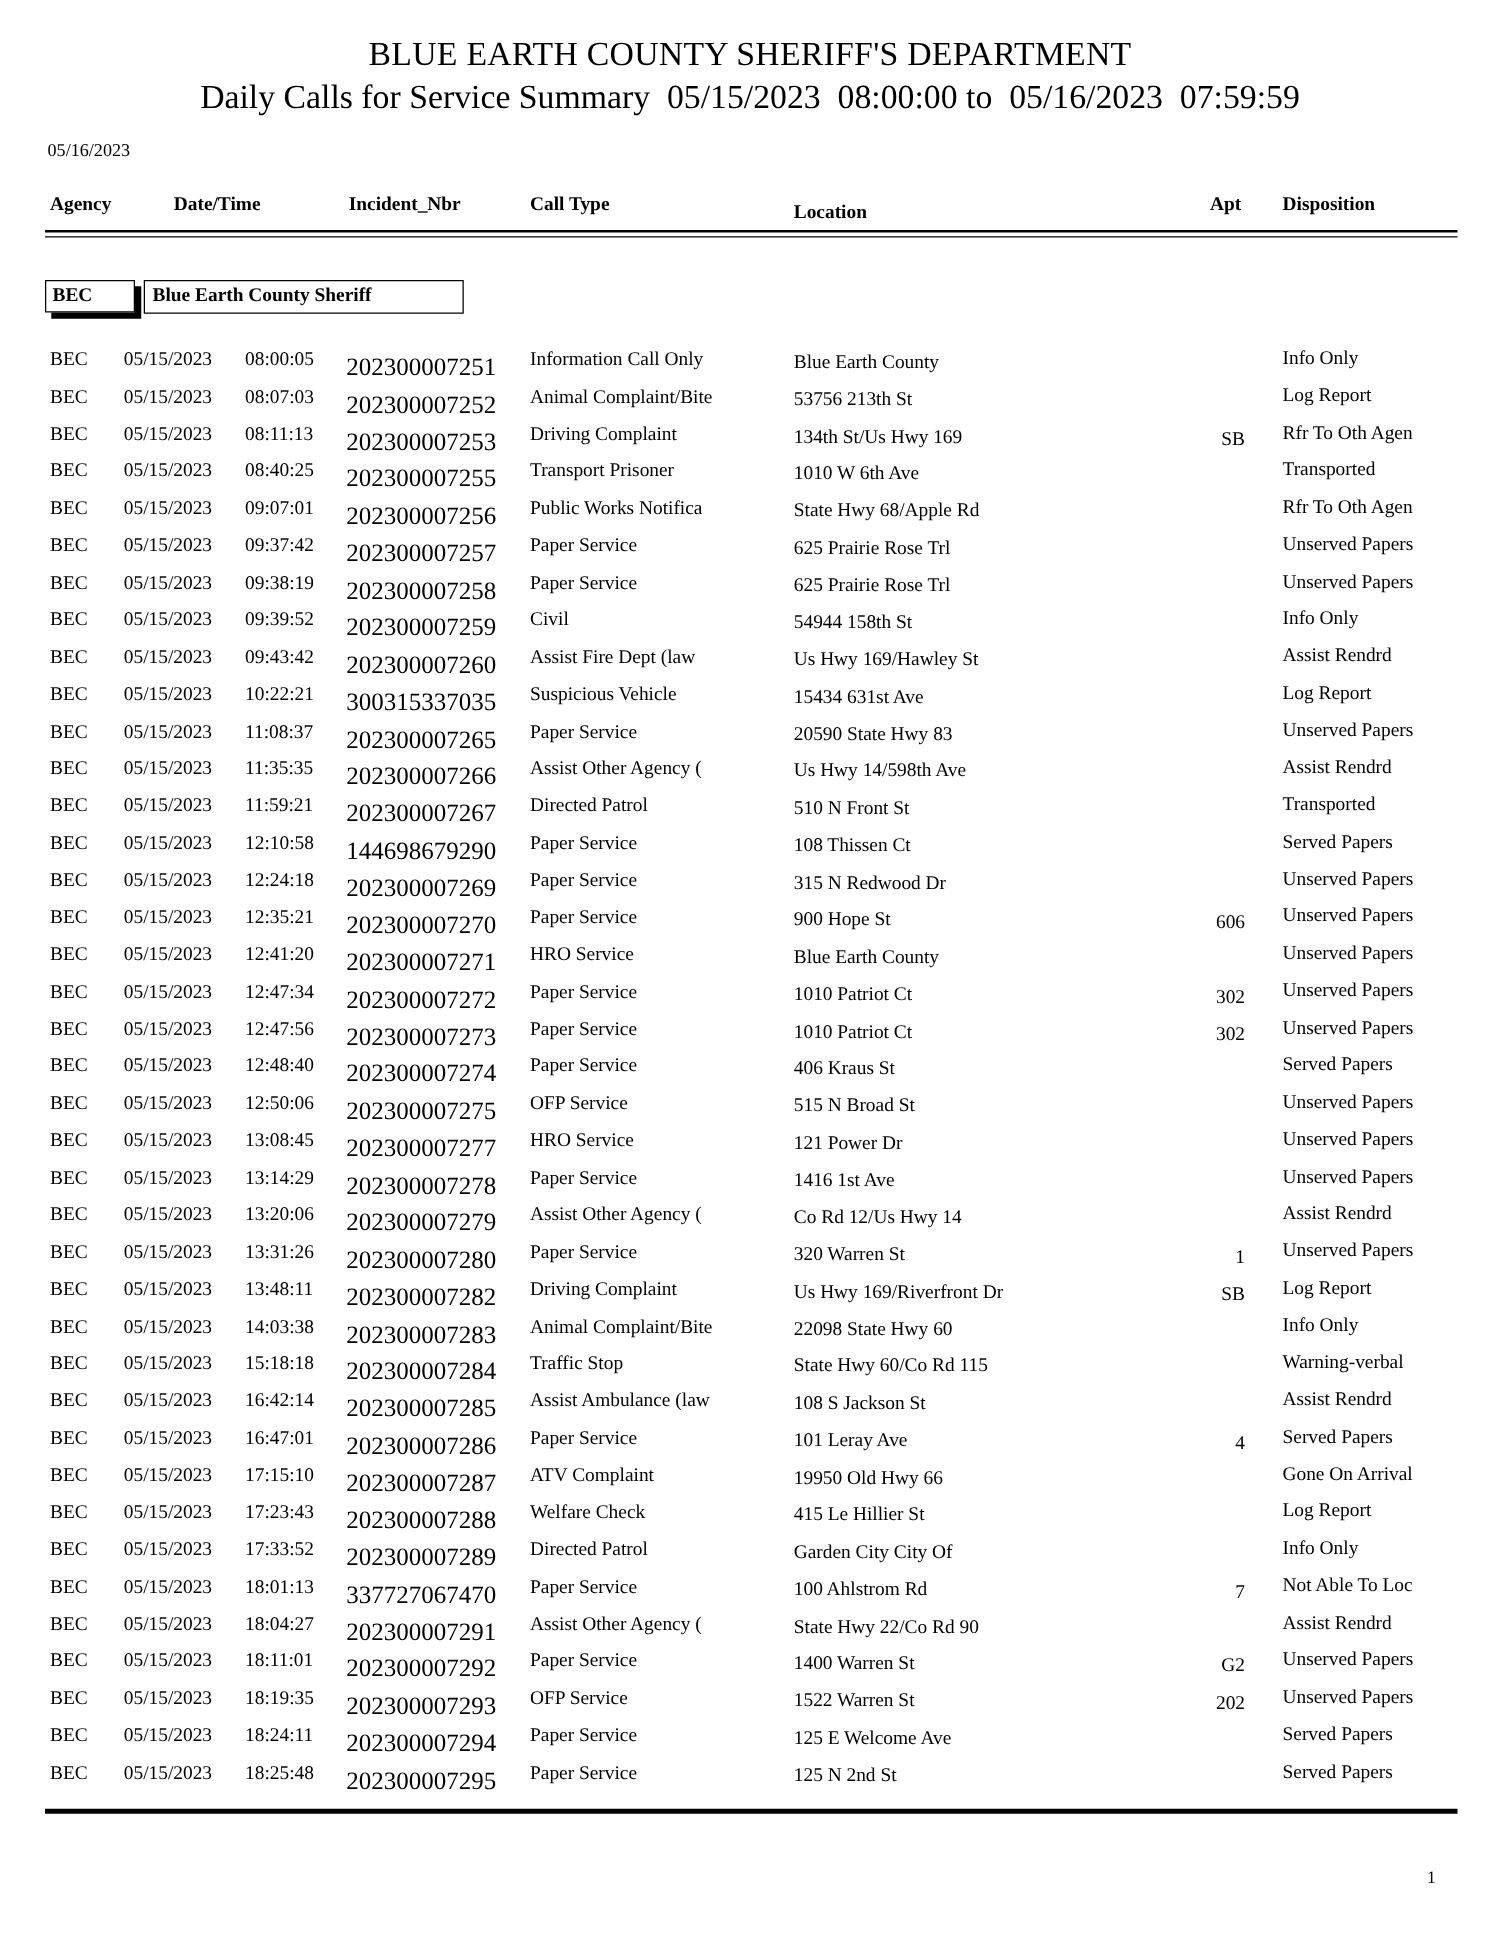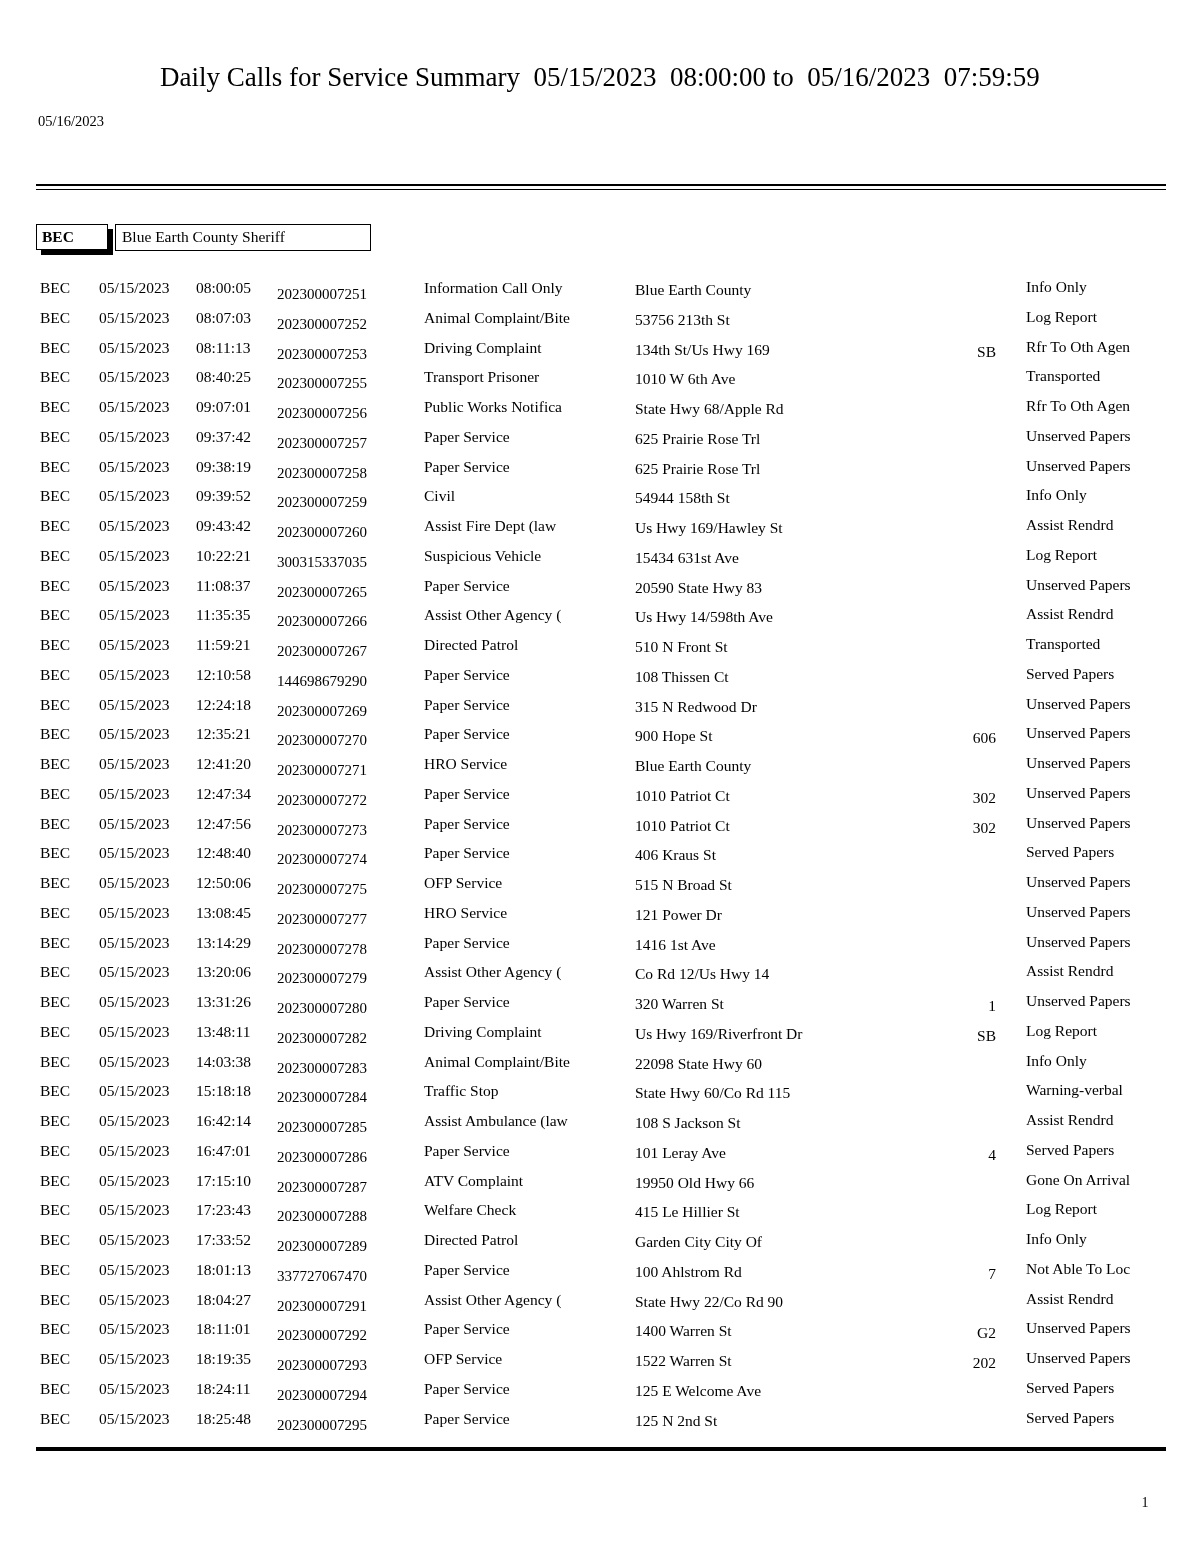--- a/index.html
+++ b/index.html
@@ -127,21 +127,21 @@
     height: 27px;
     border: 1.6px solid #000;
     background: #fff;
     box-sizing: border-box;
   }
   .agency-name-box span {
     position: absolute;
     left: 6px;
     top: 3px;
     font-size: 15.5px;
-    font-weight: normal;
+    font-weight: bold;
     white-space: nowrap;
   }
 
   
   .rows {
     position: absolute;
     left: 0;
     top: 0;
     width: 1200px;
   }
@@ -153,21 +153,21 @@
   }
   .cell {
     position: absolute;
     white-space: nowrap;
     font-size: 15.5px;
     line-height: 20px;
   }
   .c-agency   { left: 40px;  top: 1px;  }
   .c-date     { left: 99px;  top: 1px;  }
   .c-time     { left: 196px; top: 1px; text-align: right;  }
-  .c-incident { left: 277px; top: 7px;  font-size: 15px; }
+  .c-incident { left: 277px; top: 7px;  font-size: 20px; }
   .c-calltype { left: 424px; top: 1px;  }
   .c-location { left: 635px; top: 3px;  }
   .c-apt      { left: 930px; top: 5px;  width: 66px; text-align: right; }
   .c-disp     { left: 1026px; top: 0px; }
 
   
   .rule-foot {
     position: absolute;
     left: 36px;
     top: 1447px;
@@ -182,26 +182,36 @@
     width: 30px;
     text-align: center;
     font-size: 14px;
   }
 </style>
 </head>
 <body>
 
 <div class="page">
 
+  <div class="title-1">BLUE EARTH COUNTY SHERIFF'S DEPARTMENT</div>
   <div class="title-2">
     <span class="t2seg">Daily Calls for Service Summary</span><span class="t2seg">&nbsp;&nbsp;</span><span class="t2seg">05/15/2023</span><span class="t2seg">&nbsp;&nbsp;</span><span class="t2seg">08:00:00</span><span class="t2seg">&nbsp;</span><span class="t2seg">to</span><span class="t2seg">&nbsp;&nbsp;</span><span class="t2seg">05/16/2023</span><span class="t2seg">&nbsp;&nbsp;</span><span class="t2seg">07:59:59</span>
   </div>
 
   <div class="run-date">05/16/2023</div>
 
+  <div class="col-headers">
+    <div class="ch ch-agency">Agency</div>
+    <div class="ch ch-datetime">Date/Time</div>
+    <div class="ch ch-incident">Incident_Nbr</div>
+    <div class="ch ch-calltype">Call Type</div>
+    <div class="ch ch-location">Location</div>
+    <div class="ch ch-apt">Apt</div>
+    <div class="ch ch-disposition">Disposition</div>
+  </div>
   <div class="rule-head"></div>
 
   <div class="agency-band">
     <div class="agency-code-box">
       <span>BEC</span>
     </div>
     <div class="agency-name-box">
       <span>Blue Earth County Sheriff</span>
     </div>
   </div>

